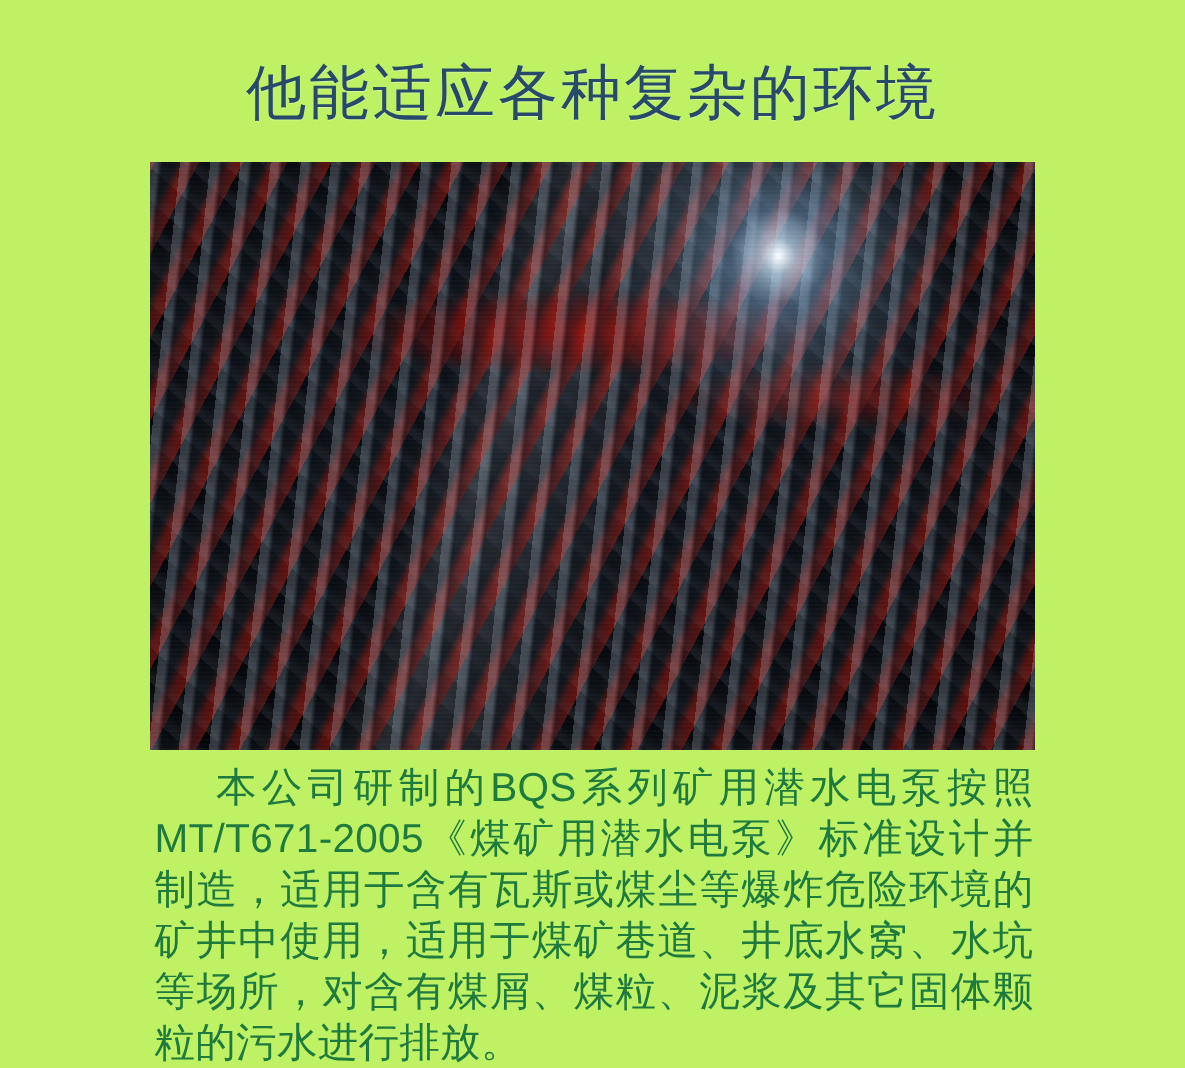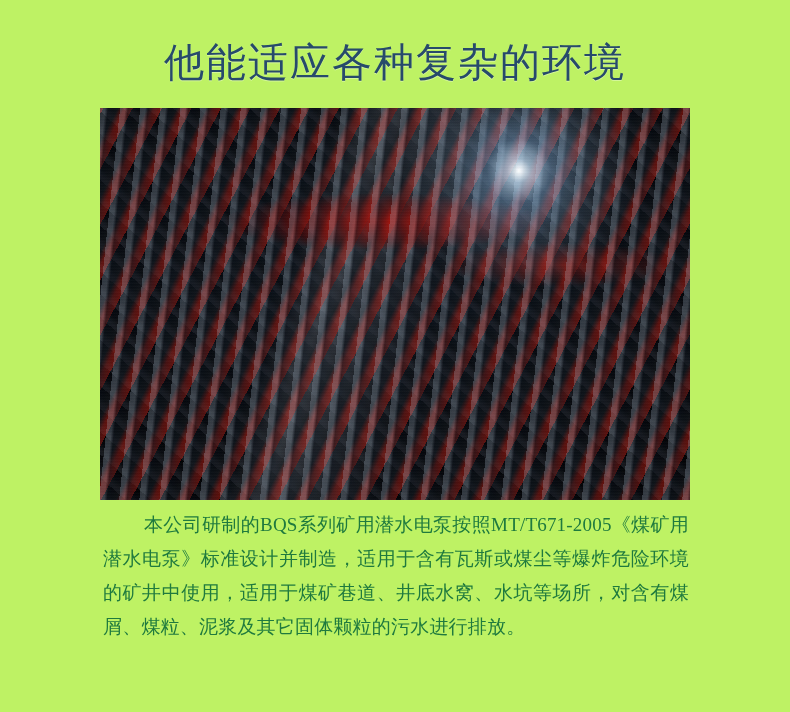--- a/index.html
+++ b/index.html
@@ -73,24 +73,24 @@
     inset: 0;
     background:
       repeating-linear-gradient(0deg, rgba(255,255,255,0.018) 0px, rgba(255,255,255,0.018) 1px, rgba(0,0,0,0.02) 2px, rgba(0,0,0,0.02) 3px);
     pointer-events: none;
   }
   .body-text {
     position: absolute;
     top: 508px;
     left: 103px;
     width: 586px;
-    font-size: 19px;
+    font-size: 27px;
     line-height: 34px;
     color: #1f7a3e;
-    font-family: Liberation Serif, serif;
+    font-family: Liberation Sans, sans-serif;
     text-align: justify;
     text-indent: 41px;
     letter-spacing: 0.2px;
   }
 </style>
 </head>
 <body>
 
 <div class="page">
 

